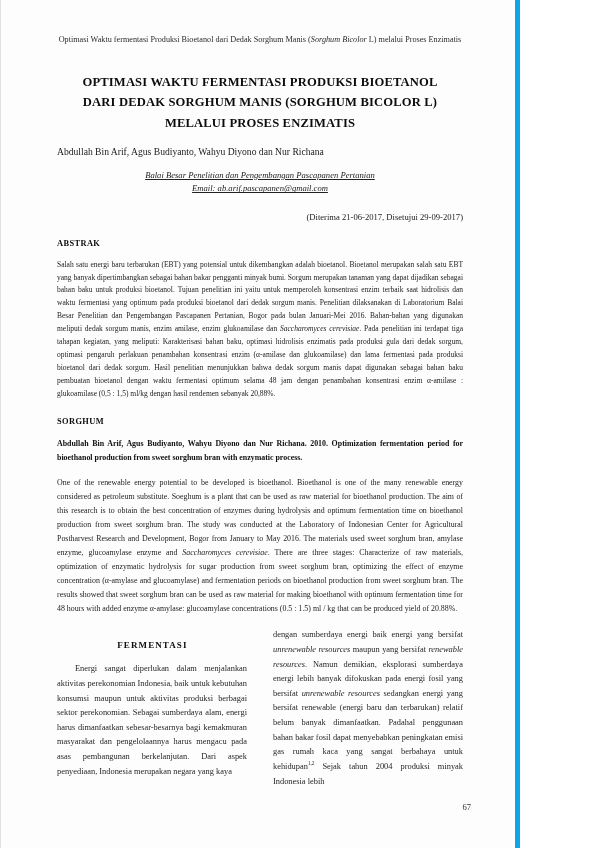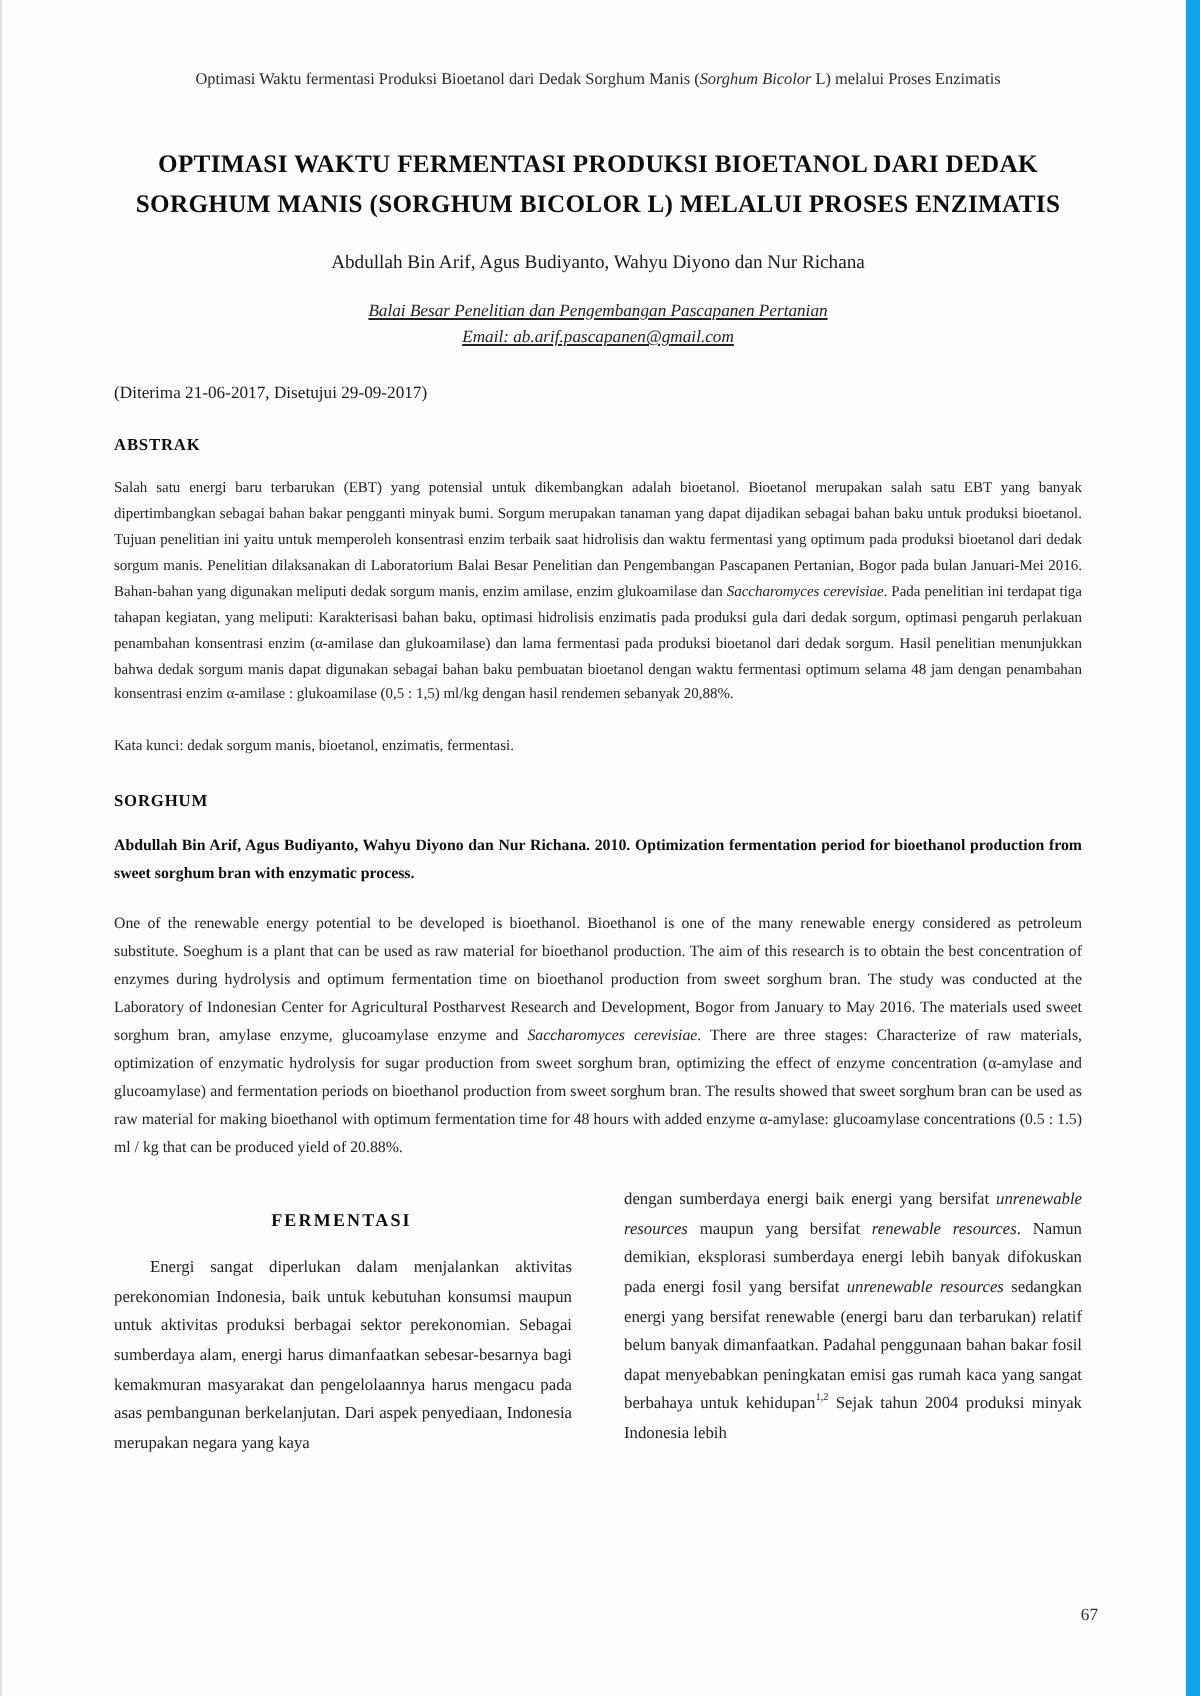--- a/index.html
+++ b/index.html
@@ -2,29 +2,29 @@
 <html><head>
 <meta charset="utf-8">
 <style>
   html, body {
     margin: 0;
     padding: 0;
     background: #ffffff;
   }
   .page {
     position: relative;
-    width: 600px;
+    width: 520px;
     height: 848px;
     background: #fdfdfd;
     box-sizing: border-box;
     overflow: hidden;
     font-family: "Liberation Serif", serif;
     color: #1c1c1c;
     border-left: 1px solid #e2e2e2;
-    border-right: 7px solid #0ea5e9;
+    border-right: 5px solid #0ea5e9;
   }
   .content {
     position: absolute;
     left: 56px;
     right: 52px;
     top: 34px;
   }
 
   
   .running-head {
@@ -43,36 +43,36 @@
     line-height: 1.62;
     text-align: center;
     letter-spacing: 0.15px;
     color: #0d0d0d;
     margin: 0 8px;
   }
 
   .authors {
     margin-top: 13px;
     font-size: 9.6px;
-    text-align: center;
+    text-align: left;
     color: #1a1a1a;
   }
   .affil {
     margin-top: 12px;
     font-size: 8.6px;
     font-style: italic;
     text-align: center;
     line-height: 1.55;
     color: #222;
     text-decoration: underline;
   }
   .dates {
     margin-top: 16px;
     font-size: 8.6px;
-    text-align: left;
+    text-align: right;
     color: #1a1a1a;
   }
 
   
   .sec-head {
     margin-top: 17px;
     font-size: 8.4px;
     font-weight: bold;
     letter-spacing: 0.4px;
     color: #0d0d0d;
@@ -156,21 +156,20 @@
       <div>Balai Besar Penelitian dan Pengembangan Pascapanen Pertanian</div>
       <div>Email: ab.arif.pascapanen@gmail.com</div>
     </div>
 
     <div class="dates">(Diterima 21-06-2017, Disetujui 29-09-2017)</div>
 
     <div class="sec-head">ABSTRAK</div>
     <div class="abstract-body">
       <span>Salah satu energi baru terbarukan (EBT) yang potensial untuk dikembangkan adalah bioetanol. Bioetanol merupakan salah satu EBT yang banyak dipertimbangkan sebagai bahan bakar pengganti minyak bumi. Sorgum merupakan tanaman yang dapat dijadikan sebagai bahan baku untuk produksi bioetanol. Tujuan penelitian ini yaitu untuk memperoleh konsentrasi enzim terbaik saat hidrolisis dan waktu fermentasi yang optimum pada produksi bioetanol dari dedak sorgum manis. Penelitian dilaksanakan di Laboratorium Balai Besar Penelitian dan Pengembangan Pascapanen Pertanian, Bogor pada bulan Januari-Mei 2016. Bahan-bahan yang digunakan meliputi dedak sorgum manis, enzim amilase, enzim glukoamilase dan </span><span class="it">Saccharomyces cerevisiae</span><span>. Pada penelitian ini terdapat tiga tahapan kegiatan, yang meliputi: Karakterisasi bahan baku, optimasi hidrolisis enzimatis pada produksi gula dari dedak sorgum, optimasi pengaruh perlakuan penambahan konsentrasi enzim (α-amilase dan glukoamilase) dan lama fermentasi pada produksi bioetanol dari dedak sorgum. Hasil penelitian menunjukkan bahwa dedak sorgum manis dapat digunakan sebagai bahan baku pembuatan bioetanol dengan waktu fermentasi optimum selama 48 jam dengan penambahan konsentrasi enzim α-amilase : glukoamilase (0,5 : 1,5) ml/kg dengan hasil rendemen sebanyak 20,88%.</span>
     </div>
-    <div class="keywords">Kata kunci: dedak sorgum manis, bioetanol, enzimatis, fermentasi.</div>
 
     <div class="sec-head">SORGHUM</div>
     <div class="citation-line">Abdullah Bin Arif, Agus Budiyanto, Wahyu Diyono dan Nur Richana. 2010. Optimization fermentation period for bioethanol production from sweet sorghum bran with enzymatic process.</div>
     <div class="abstract-body en">
       <span>One of the renewable energy potential to be developed is bioethanol. Bioethanol is one of the many renewable energy considered as petroleum substitute. Soeghum is a plant that can be used as raw material for bioethanol production. The aim of this research is to obtain the best concentration of enzymes during hydrolysis and optimum fermentation time on bioethanol production from sweet sorghum bran. The study was conducted at the Laboratory of Indonesian Center for Agricultural Postharvest Research and Development, Bogor from January to May 2016. The materials used  sweet sorghum bran, amylase enzyme, glucoamylase enzyme and </span><span class="it">Saccharomyces cerevisiae</span><span>. There are three stages: Characterize of raw materials, optimization of enzymatic hydrolysis for sugar production from sweet sorghum bran, optimizing the effect of enzyme concentration (α-amylase and glucoamylase) and fermentation periods on bioethanol production from sweet sorghum bran. The results showed that sweet sorghum bran can be used as raw material for making bioethanol with optimum fermentation time for 48 hours with added enzyme α-amylase: glucoamylase concentrations (0.5 : 1.5) ml / kg that can be produced yield of 20.88%.</span>
     </div>
 
     <div class="intro-head">FERMENTASI</div>
 
     <div class="columns">

